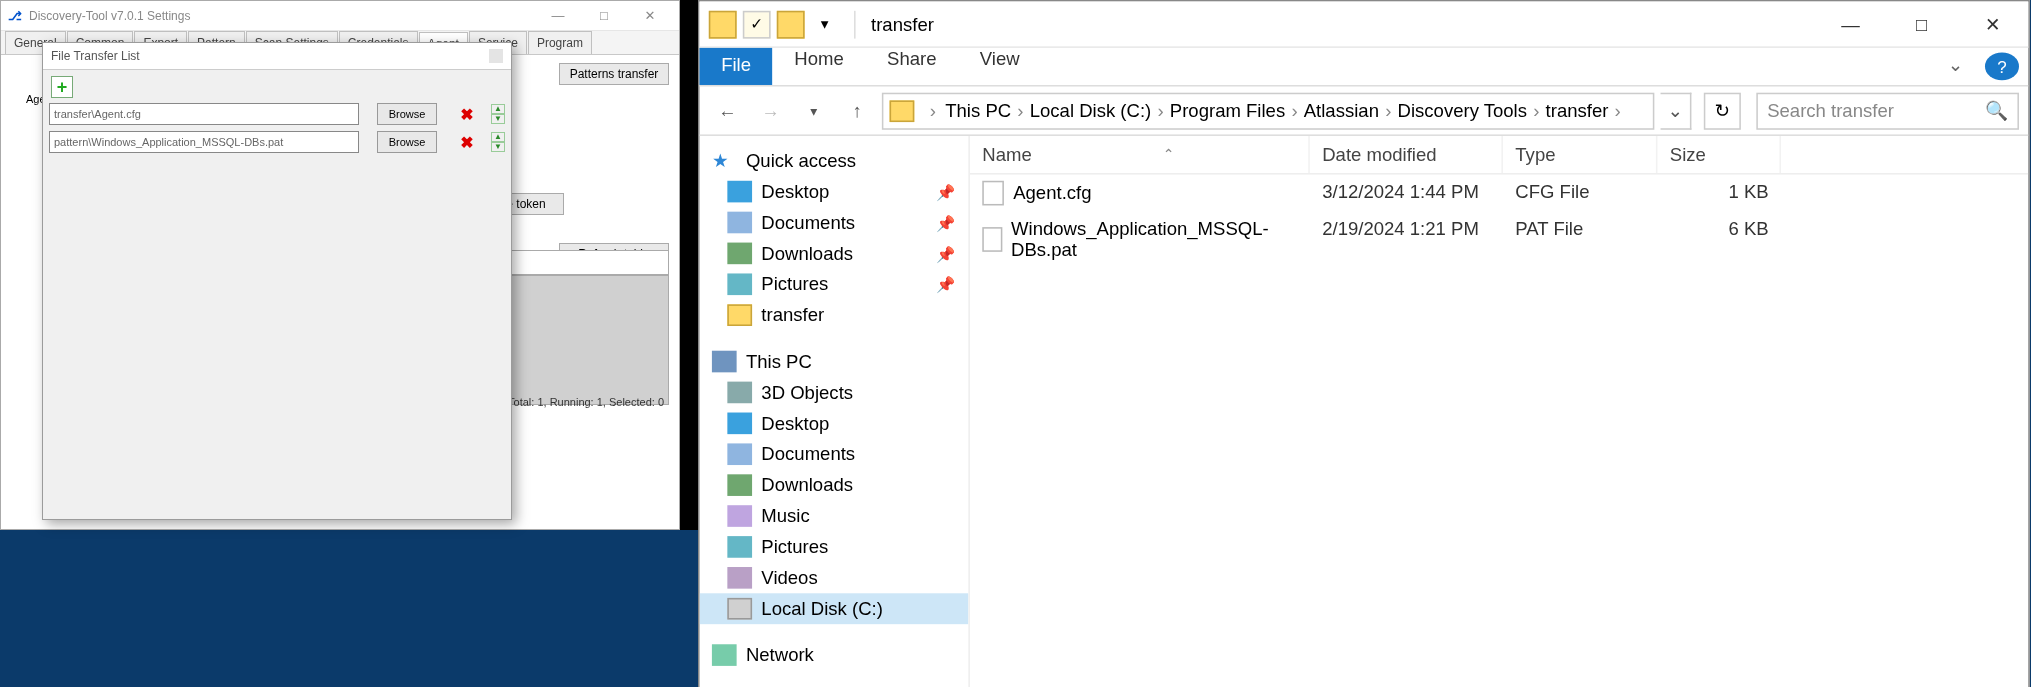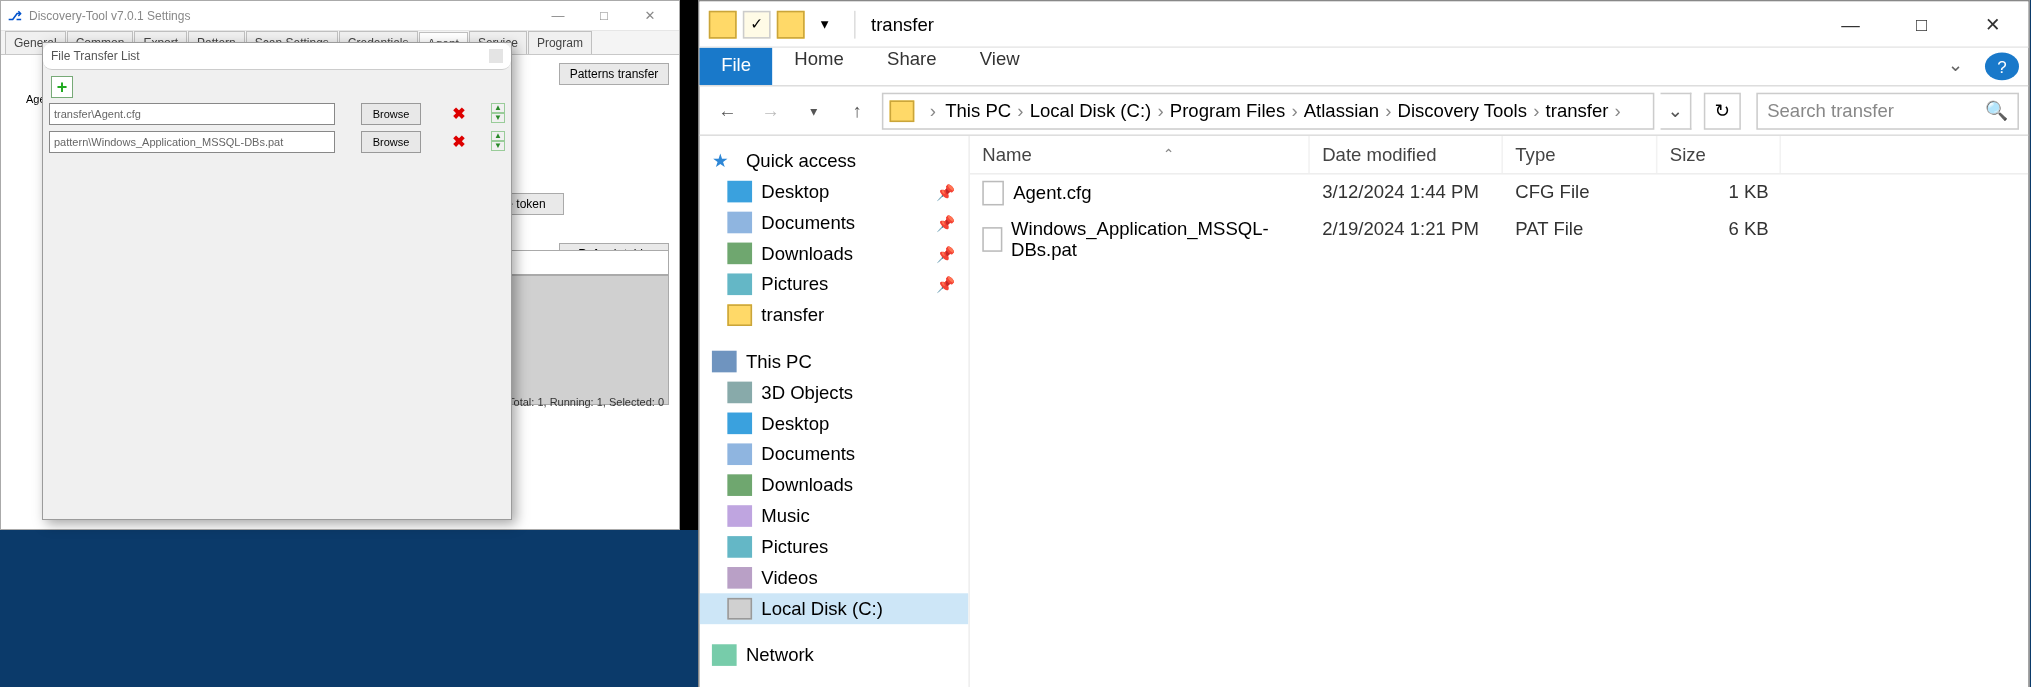--- a/index.html
+++ b/index.html
@@ -17,23 +17,23 @@
 .win-settings-bg .body { position:relative; height:calc(100% - 60px); background:#fff; }
 .sidebtn { position:absolute; right:10px; }
 .sidebtn button { font-size:12px; padding:3px 0; width:110px; background:#e9e9e9; border:1px solid #aaa; }
 .sidebtn.generate button{width:90px}
 .panel-gray{position:absolute; right:10px; top:220px; width:160px; height:130px; background:#d0d0d0; border:1px solid #aaa;}
 .panel-white{position:absolute; right:10px; top:195px; width:160px; height:25px; background:#fff; border:1px solid #aaa;}
 .status-total{position:absolute; right:15px; bottom:115px; font-size:11px; color:#333;}
 
 
 .popup { position:absolute; left:42px; top:42px; width:470px; height:478px; background:#f0f0f0; border:1px solid #9b9b9b; box-shadow:4px 4px 12px rgba(0,0,0,.35); z-index:3; }
-.popup .ptitle { background:#fff; border-bottom:1px solid #ccc; font-size:12px; padding:6px 8px; color:#555; display:flex; justify-content:space-between;border-radius:9px; }
+.popup .ptitle { background:#fff; border-bottom:1px solid #ccc; font-size:12px; padding:6px 8px; color:#555; display:flex; justify-content:space-between; }
 .popup .addbtn { width:22px; height:22px; margin:6px 0 2px 8px; border:1px solid #7a7; background:#fff; display:flex; align-items:center; justify-content:center; color:#2a2; font-weight:bold; font-size:18px; }
-.popup .row { display:flex; align-items:flex-start; gap:20px; padding:3px 6px; }
+.popup .row { display:flex; align-items:center; gap:12px; padding:3px 6px; }
 .popup .row input[type=text] { flex:1; height:22px; font-size:11px; padding:0 4px; border:1px solid #888; background:#fff; color:#666; }
 .popup .row button.browse { width:60px; height:22px; font-size:11px; background:#e8e8e8; border:1px solid #999; margin-left:6px; }
 .popup .row .del { width:20px; height:20px; display:inline-flex; align-items:center; justify-content:center; color:#d00; font-weight:bold; font-size:16px; margin-left:8px; }
 .popup .row .arrows { display:flex; flex-direction:column; margin-left:2px; }
 .popup .row .arrows span { font-size:8px; color:#2a8a2a; line-height:8px; border:1px solid #9c9; width:14px; text-align:center; }
 
 
 .blackstrip{position:absolute; left:676px; top:0; width:22px; height:530px; background:#000; z-index:0;}
 
 

